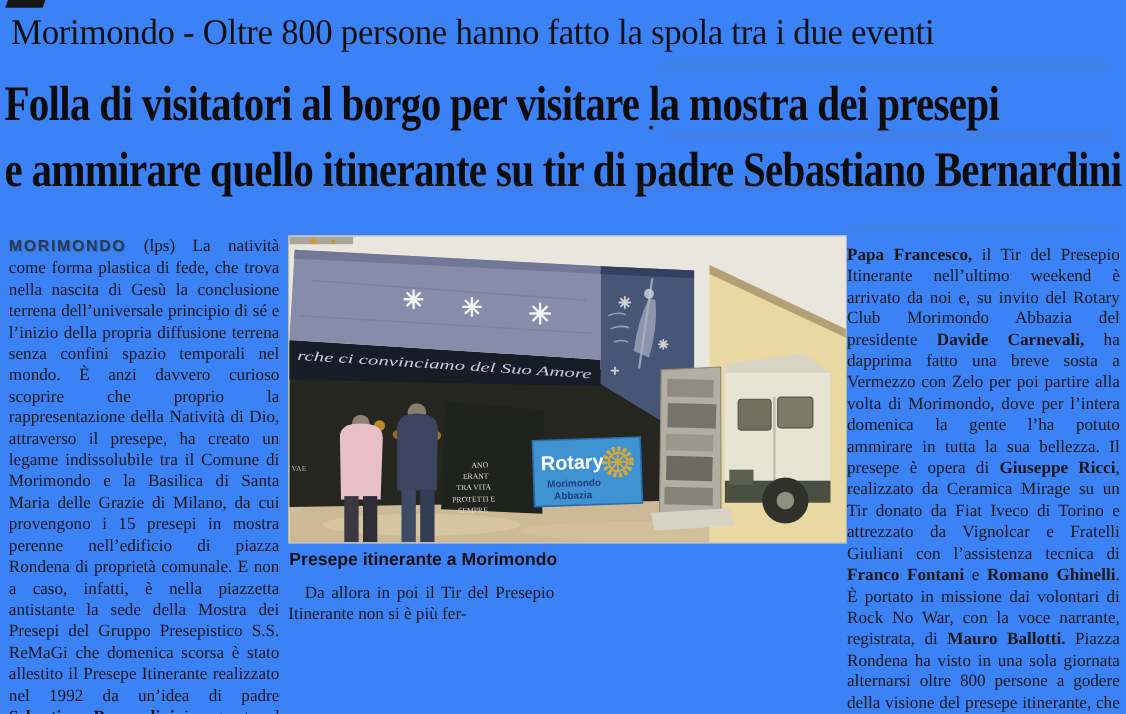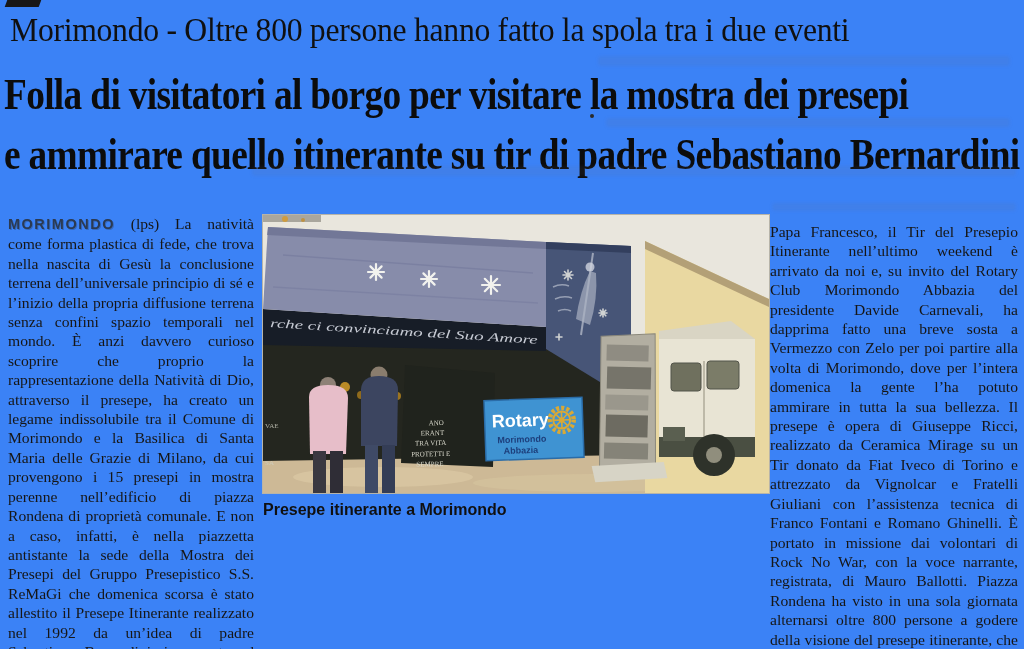--- a/index.html
+++ b/index.html
@@ -10,21 +10,21 @@
   .kicker{position:absolute;left:10px;top:12px;font-size:33px;letter-spacing:-0.3px;
         transform:scaleX(.96);transform-origin:left;white-space:nowrap;color:#101010}
   .headline{position:absolute;left:4px;font-weight:bold;font-size:45px;line-height:1;
         transform:scaleX(.83);transform-origin:left;white-space:nowrap;letter-spacing:-0.8px;color:#0c0c0c}
   .hl1{top:72px}.hl2{top:132px}
   .ghost{position:absolute;background:rgba(110,110,125,.10);filter:blur(1.6px);border-radius:3px}
   .dot{position:absolute;left:590px;top:114px;width:4px;height:4px;background:#2a2a2a;border-radius:50%}
   .col{position:absolute;text-align:justify;font-size:15.6px;line-height:19.4px;color:#161616}
   .col p{margin:0}
   .indent{text-indent:15px}
-  .b{font-weight:normal}
+  .b{font-weight:bold}
   .lead-in{font-family:"Liberation Sans",sans-serif;font-weight:bold;font-size:14.5px;color:#2b3a52;
         letter-spacing:1.5px;text-shadow:1px 1px 0 rgba(43,58,82,.35)}
   #col1{left:8px;top:214px;width:246px}
   #col2a{left:262px;top:530px;width:242px}
   #col2b{left:516px;top:530px;width:250px}
   #col3{left:770px;top:222px;width:248px}
   .photo{position:absolute;left:262px;top:214px;width:506px;height:278px;
         border:1px solid #b7b4a9;background:#e9e6dd}
   .caption{position:absolute;left:263px;top:501px;font-family:Liberation Sans, sans-serif;
         font-weight:bold;font-size:16px;color:#101010}
@@ -192,20 +192,21 @@
 
       <rect x="0" y="0" width="58" height="7" fill="#6a665e" opacity=".5"></rect>
       <circle cx="22" cy="4" r="3" fill="#d79a2a" opacity=".8"></circle>
       <circle cx="40" cy="5" r="2" fill="#c8891e" opacity=".7"></circle>
     </svg>
   </div>
 
   <div class="caption">Presepe itinerante a Morimondo</div>
 
   <div id="col2a" class="col">
+    <p class="indent"><span>Da allora in poi il Tir del Presepio Itinerante non si è più fer-</span></p>
   </div>
 
 
   <div id="col3" class="col">
     <p><span class="b">Papa Francesco,</span><span> il Tir del Presepio Itinerante nell’ultimo weekend è arrivato da noi e, su invito del Rotary Club Morimondo Abbazia del presidente </span><span class="b">Davide Carnevali,</span><span> ha dapprima fatto una breve sosta a Vermezzo con Zelo per poi partire alla volta di Morimondo, dove per l’intera domenica la gente l’ha potuto ammirare in tutta la sua bellezza. Il presepe è opera di </span><span class="b">Giuseppe Ricci</span><span>, realizzato da Ceramica Mirage su un Tir donato da Fiat Iveco di Torino e attrezzato da Vignolcar e Fratelli Giuliani con l’assistenza tecnica di </span><span class="b">Franco Fontani</span><span> e </span><span class="b">Romano Ghinelli</span><span>. È portato in missione dai volontari di Rock No War, con la voce narrante, registrata, di </span><span class="b">Mauro Ballotti.</span><span> Piazza Rondena ha visto in una sola giornata alternarsi oltre 800 persone a godere della visione del presepe itinerante, che ha altresì fatto da viatico alla Mostra dei Presepi allestita da </span></p>
   </div>
 
 </div>
 
 </body></html>

